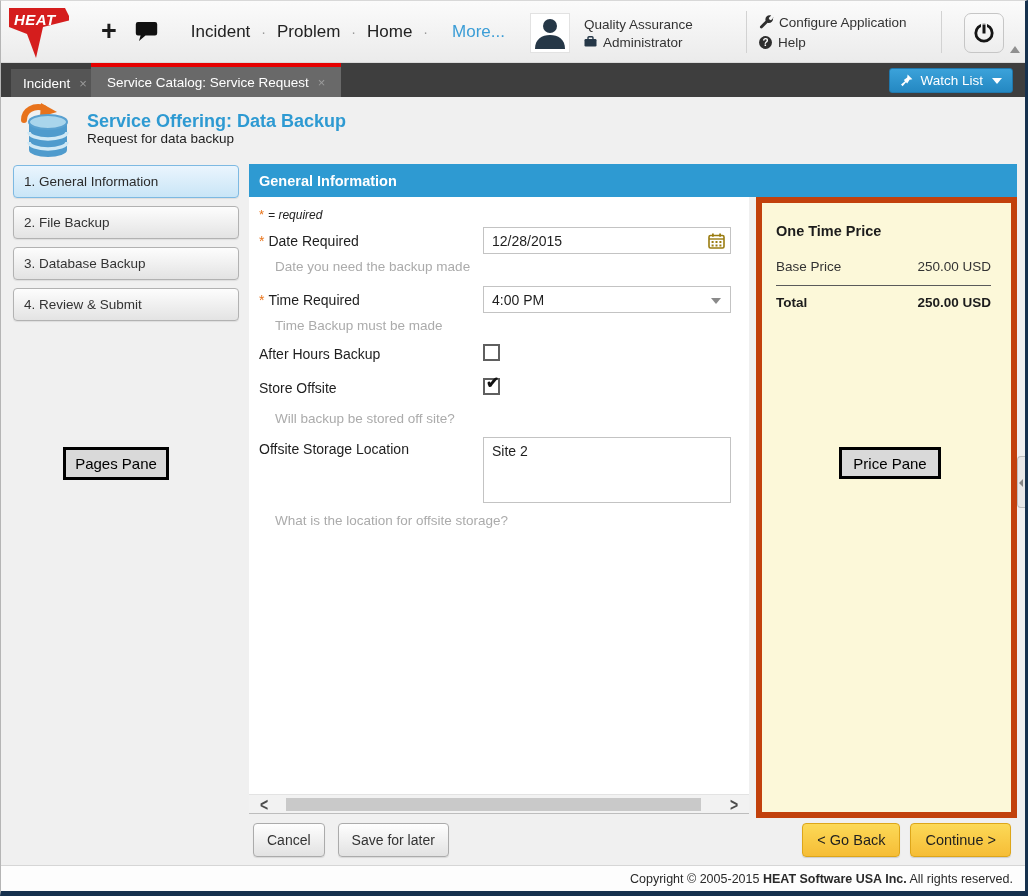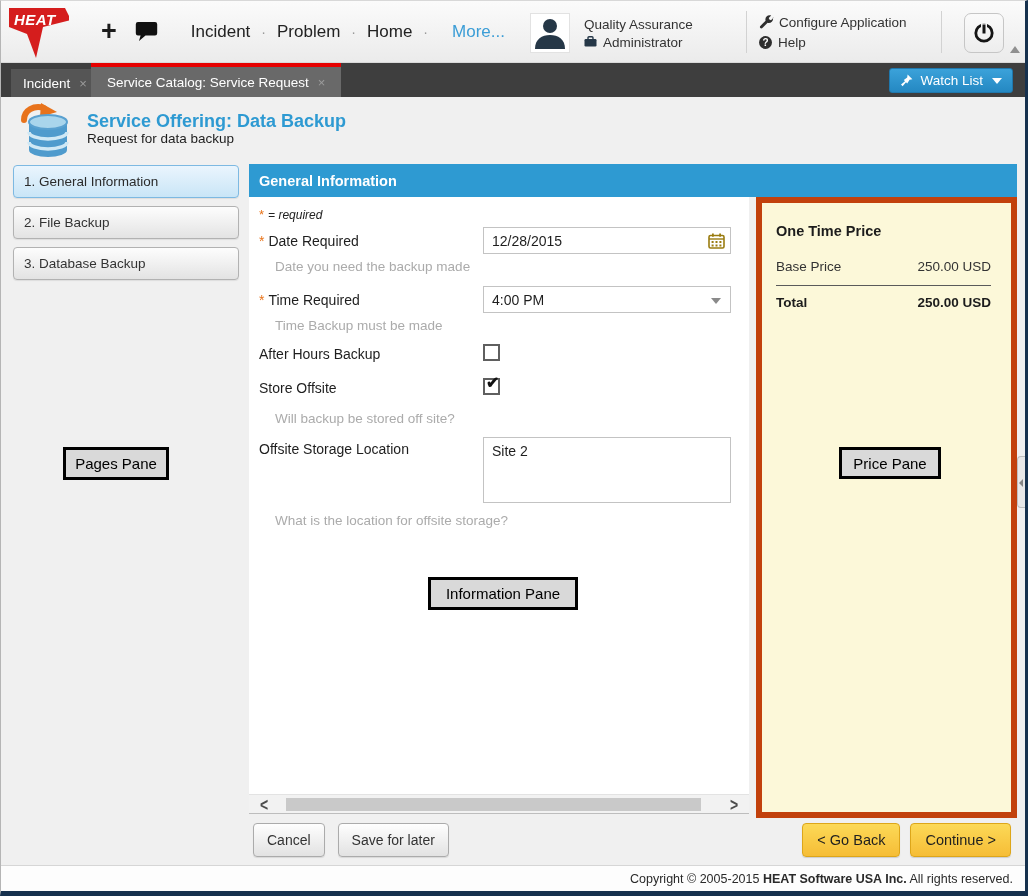--- a/index.html
+++ b/index.html
@@ -250,20 +250,21 @@
       <path d="M10 39 a19 7 0 0 0 38 0" fill="none" stroke="#cfe8f5" stroke-width="3.5"></path>
       <ellipse cx="29" cy="19" rx="19" ry="7" fill="#a9d5ec" stroke="#5aa1d0" stroke-width="2"></ellipse>
     </svg>
   </div>
   <div class="offering-title">Service Offering: Data Backup</div>
   <div class="offering-sub">Request for data backup</div>
 
   <div class="page-btn active" style="top:164px;">1. General Information</div>
   <div class="page-btn" style="top:205px;">2. File Backup</div>
   <div class="page-btn" style="top:246px;">3. Database Backup</div>
+  <div class="page-btn" style="top:287px;">4. Review &amp; Submit</div>
 
   <div class="blue-bar">
     <span class="bb-title">General Information</span>
   </div>
 
   <div class="info-body">
     <div class="req-note">
       <span class="req-star">*</span><span>= required</span>
     </div>
 
@@ -344,16 +345,15 @@
     <button class="ybtn">Continue &gt;</button>
   </div>
 
   <div class="footer">
     <span>Copyright © 2005-2015 </span>
       <span class="fbold">HEAT Software USA Inc.</span>
       <span> All rights reserved.</span>
   </div>
 
   <div class="annot annot-pages">Pages Pane</div>
-  <div class="annot annot-info">Information Pane</div>
   <div class="annot annot-price">Price Pane</div>
 
 </div>
 
 </body></html>

